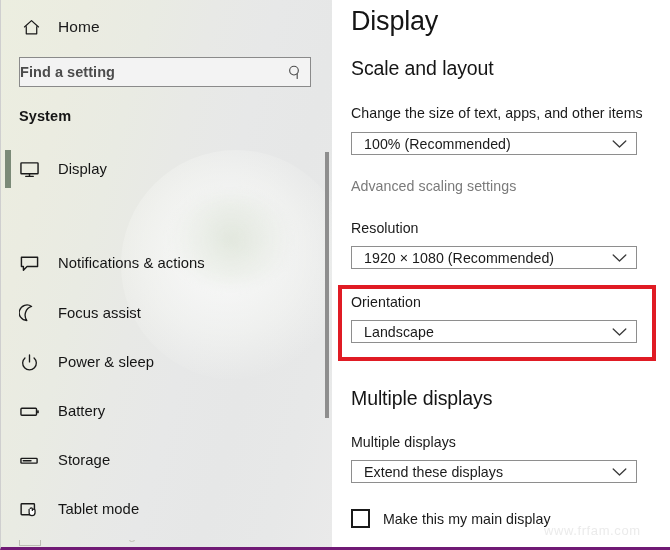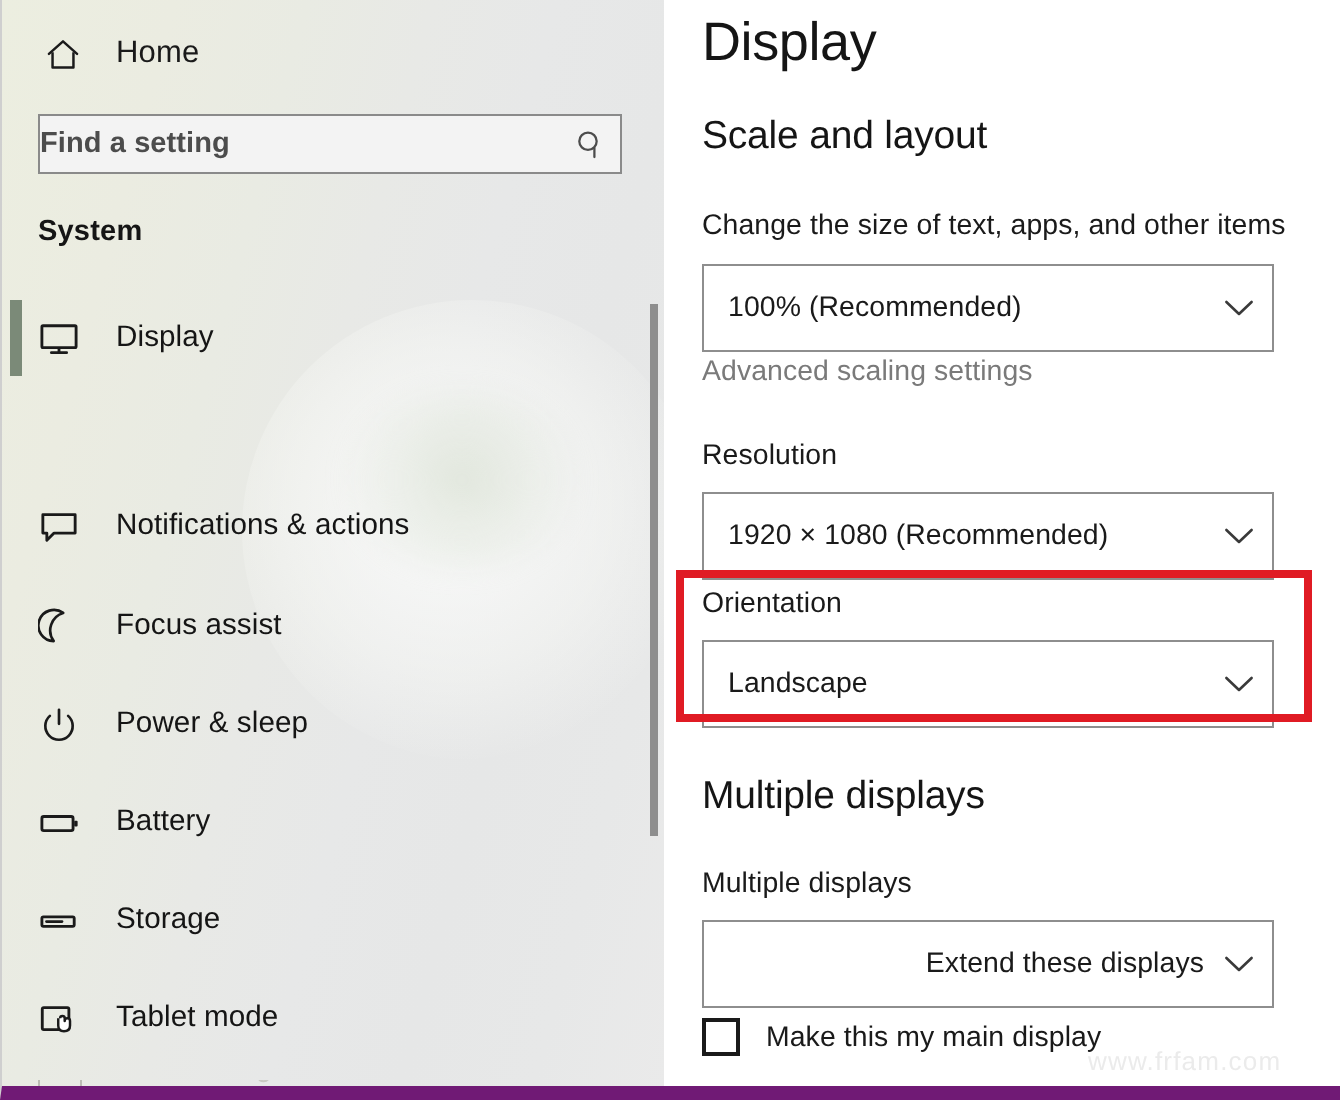--- a/index.html
+++ b/index.html
@@ -15,21 +15,21 @@
   }
 
   #app {
     position: relative;
     width: 670px;
     height: 550px;
     overflow: hidden;
     background: #f9a8d4;
     box-sizing: border-box;
     border-left: 1px solid #cfcfcf;
-    border-bottom: 7px solid #701a75;
+    border-bottom: 3px solid #701a75;
   }
 
   
   #sidebar {
     position: absolute;
     left: 0;
     top: 0;
     width: 331px;
     height: 550px;
     background:
@@ -225,21 +225,21 @@
     left: 19px;
     font-size: 14.2px;
     color: #7a7a7a;
     letter-spacing: 0.05px;
   }
 
   .combo {
     position: absolute;
     left: 19px;
     width: 286px;
-    height: 44px;
+    height: 23px;
     box-sizing: border-box;
     border: 1px solid #8e8e8e;
     background: #ffffff;
     display: flex;
     align-items: center;
   }
   .combo .combo-val {
     margin-left: 12px;
     font-size: 14.2px;
     color: #1a1a1a;
@@ -472,21 +472,21 @@
         <svg width="15" height="10" viewBox="0 0 15 10">
           <path d="M1.2 2 L7.5 8 L13.8 2" fill="none" stroke="#3a3a3a" stroke-width="1.3" stroke-linecap="round" stroke-linejoin="round"></path>
         </svg>
       </span>
     </div>
 
     <div class="h2" style="top:387px;">Multiple displays</div>
 
     <div class="field-label" style="top:434px;">Multiple displays</div>
 
-    <div class="combo" style="top:460px;text-align:right;">
+    <div class="combo" style="top:460px;">
       <span class="combo-val">Extend these displays</span>
       <span class="chev">
         <svg width="15" height="10" viewBox="0 0 15 10">
           <path d="M1.2 2 L7.5 8 L13.8 2" fill="none" stroke="#3a3a3a" stroke-width="1.3" stroke-linecap="round" stroke-linejoin="round"></path>
         </svg>
       </span>
     </div>
 
     <div id="checkbox-row">
       <span id="main-display-checkbox"></span>

